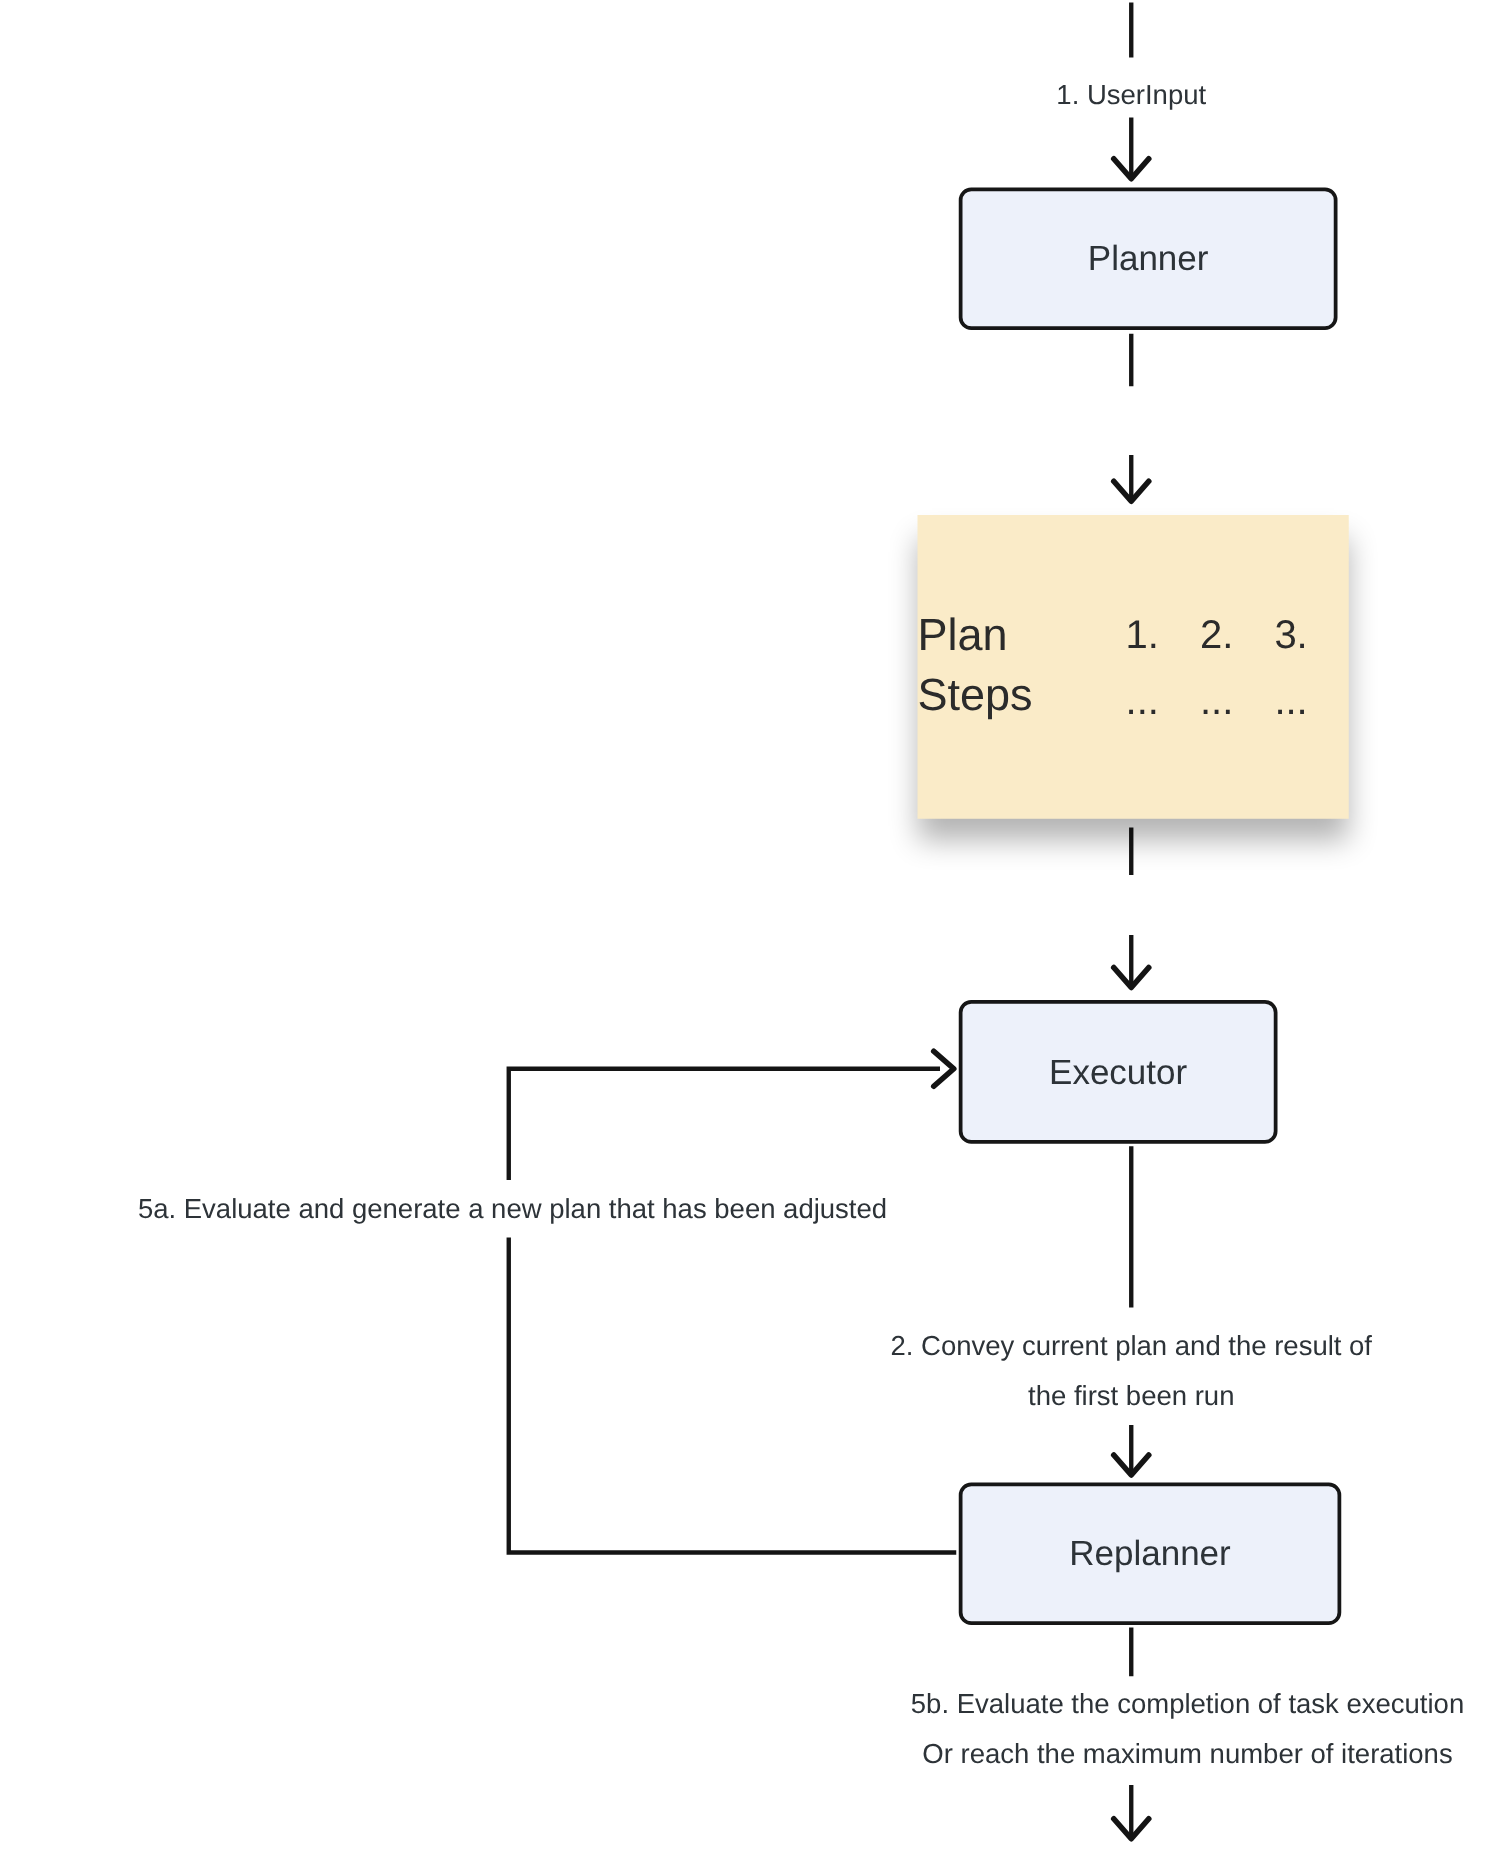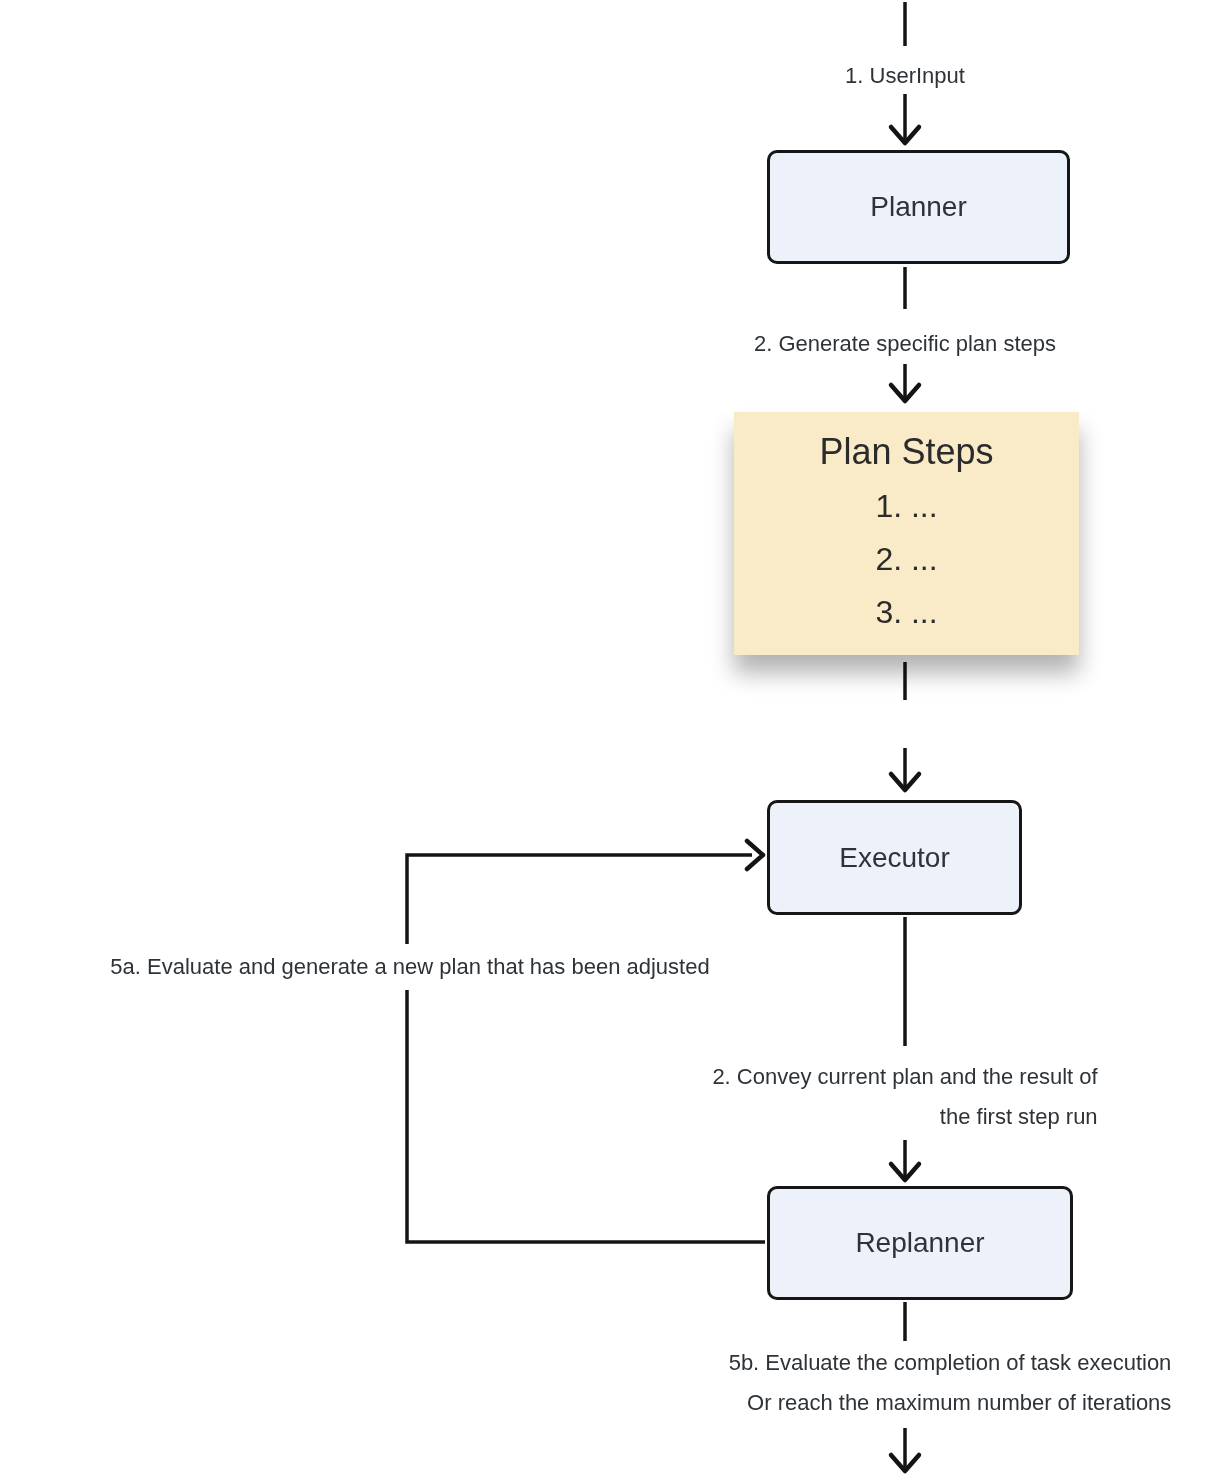--- a/index.html
+++ b/index.html
@@ -55,42 +55,42 @@
   .node--executor  { left: 767px; top: 800px;  width: 255px; height: 115px; }
   .node--replanner { left: 767px; top: 1186px; width: 306px; height: 114px; }
   .plan-box {
     position: absolute;
     z-index: 2;
     left: 734px; top: 412px;
     width: 345px; height: 243px;
     background: var(--plan-fill);
     box-shadow: 0 18px 22px rgba(0,0,0,0.30);
     display: flex;
-    flex-direction: column;
+    flex-direction: row;
     align-items: center;
     justify-content: center;
     color: #2b2b2b;
   }
   .plan-title { font-size: 36px; line-height: 48px; margin-bottom: 4px; }
   .plan-item  { font-size: 32px; line-height: 53px; }
   .label {
     position: absolute;
     z-index: 3;
     font-size: 22px;
     line-height: 40px;
     text-align: center;
     transform: translateX(-50%);
     white-space: nowrap;
     color: var(--text);
   }
   .label--boxed {
     background: var(--bg);
     padding: 3px 8px;
   }
-  .label span { display: block; text-align: right; }
+  .label span { display: block; }
 </style>
 </head>
 <body>
 
 <div class="canvas">
 
   <svg class="wires" width="1208" height="1480" viewBox="0 0 1208 1480">
 
     <line class="wire" x1="905" y1="2" x2="905" y2="46"></line>
 
@@ -116,26 +116,25 @@
 
     <line class="wire" x1="905" y1="1428" x2="905" y2="1469"></line>
     <polyline class="head" points="891,1455 905,1471 919,1455"></polyline>
 
     <polyline class="wire" points="765,1242 407,1242 407,855 752,855"></polyline>
     <polyline class="head" points="747,841 763,855 747,869"></polyline>
   </svg>
 
   <div class="label" style="left:905px; top:56px;">1. UserInput</div>
 
-  <div class="label" style="left:905px; top:324px;">2. Generate specific plan steps</div>
 
 
   <div class="label" style="left:905px; top:1057px;">
     <span>2. Convey current plan and the result of</span>
-    <span>the first step run</span>
+    <span>the first been run</span>
   </div>
 
   <div class="label label--boxed" style="left:410px; top:944px;">
     <span>5a. Evaluate and generate a new plan that has been adjusted</span>
   </div>
 
   <div class="label" style="left:905px; top:1343px;margin-left:45px;">
     <span>5b. Evaluate the completion of task execution</span>
     <span>Or reach the maximum number of iterations</span>
   </div>

